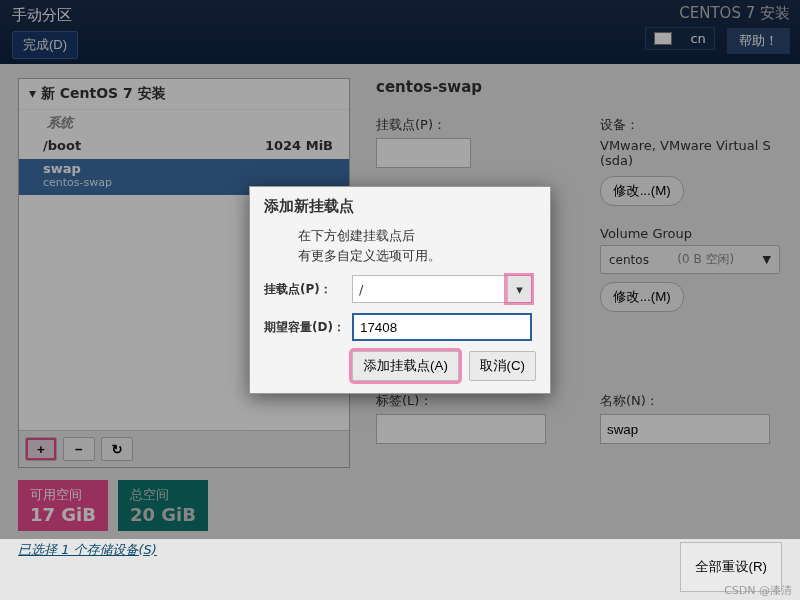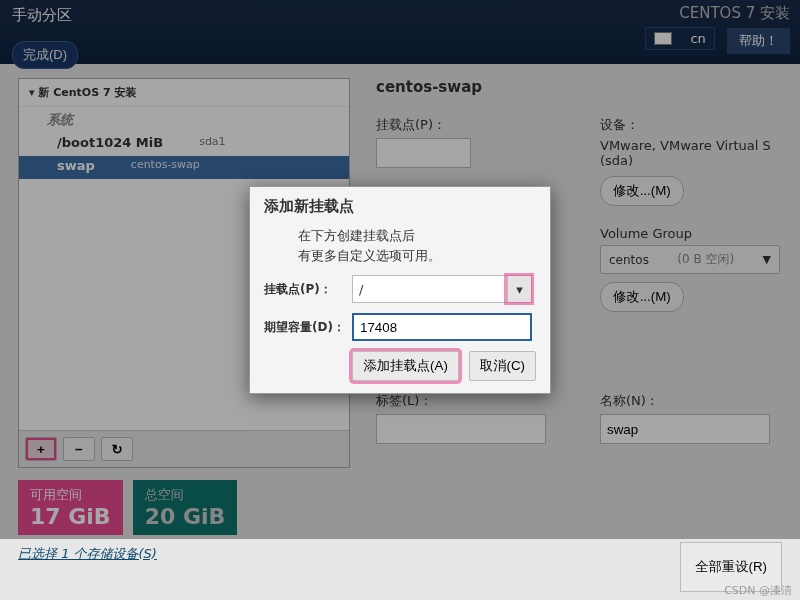--- a/index.html
+++ b/index.html
@@ -16,24 +16,24 @@
   .topbar {
     height: 64px;
     background: linear-gradient(#1a2b4a,#0f2340);
     color: #fff;
     display: flex;
     justify-content: space-between;
   }
   .topbar .left { padding: 6px 12px; }
   .topbar .left .title { font-size: 15px; }
   .done-btn {
-    margin-top: 16px;
+    margin-top: 6px;
     background: #1a3a6a; border: 1px solid #3a5a8a;
     color: #eee; padding: 4px 10px; font-size: 13px;
-    border-radius: 12px;
+    border-radius: 2px;
   }
   .topbar .right { padding: 4px 10px; text-align: right; }
   .right-title { font-size: 15px; color: #bbb; margin-bottom: 4px; }
   .lang {
     display: inline-flex; align-items:center; gap:18px;
     background: #162c4c; border:1px solid #2a466d; padding:3px 8px;
     color:#fff;
   }
   .kbd-icon { display:inline-flex; width:18px; height:13px; background:#fff; border-radius:1px;
     box-shadow: inset 0 0 0 1px #777; }
@@ -43,44 +43,44 @@
     display:flex; height: calc(600px - 64px);
   }
   .left-pane {
     width: 360px; padding: 14px 10px 10px 18px;
     display:flex; flex-direction:column;
   }
   .treebox {
     border:1px solid #aaa; background:#fff; height:390px; position:relative;
   }
   .tree-head {
-    padding:6px 10px; font-weight:bold; font-size:11px; border-bottom:1px solid #eee;
+    padding:6px 10px; font-weight:bold; font-size:14px; border-bottom:1px solid #eee;
   }
   .tree-head::before { content:"▾ "; }
   .cat { padding:4px 8px 4px 28px; font-weight:bold; color:#888;font-style:italic; }
   .part {
-    padding:2px 16px 6px 38px; display:flex; gap:36px;
+    padding:2px 16px 6px 24px; display:flex; flex-direction:column;
   }
   .part .row1 { display:flex; justify-content:space-between; font-weight:bold; }
   .part .sub { color:#777; font-size:11px; }
   .part.selected { background:#3d6ea5; color:#fff; }
   .part.selected .sub { color:#e0eaf5; }
   .tools {
     position:absolute; bottom:0; left:0; right:0;
     display:flex; gap:6px; padding:6px; background:#e9e9e9; border-top:1px solid #ccc;
   }
   .tool {
     width:32px; height:24px; border:1px solid #bbb; background:#f4f4f4;
     display:flex; align-items:center; justify-content:center; font-weight:bold;
     border-radius:2px;
   }
   .hl-pink { background:#e84a8f22 !important; box-shadow: 0 0 0 2px #e84a8f inset; }
   .summary { display:flex; gap:10px; margin-top:12px; }
   .sumbox { padding:6px 12px; color:#ccc; }
-  .sumbox .big { font-size:22px; font-weight:bold; }
+  .sumbox .big { font-size:18px; font-weight:bold; }
   .sumbox.avail { background:#e84a8f; color:#fff; }
   .sumbox.total { background:#0f766e; }
   .storlink { margin-top:10px; color:#0c4a6e; text-decoration:underline; font-size:13px;font-style:italic; }
   
   .right-pane {
     flex:1; padding:14px 20px 10px 16px; position:relative;
   }
   .right-pane h3 { margin:0 0 20px 0; font-size:15px; }
   .rgrid { display:grid; grid-template-columns: 1fr 180px; column-gap:20px; row-gap:20px; }
   .field label { display:block; margin-bottom:4px; }
@@ -146,21 +146,20 @@
 <div class="main">
   <div class="left-pane">
     <div class="treebox">
       <div class="tree-head">新 CentOS 7 安装</div>
       <div class="cat">系统</div>
       <div class="part">
         <div class="row1">
           <span>/boot</span>
           <span>1024 MiB</span>
         </div>
-        <div class="sub">sda1</div>
       </div>
       <div class="part selected">
         <div class="row1">
           <span>swap</span>
           <span></span>
         </div>
         <div class="sub">centos-swap</div>
       </div>
       <div class="tools">
         <button class="tool hl-pink">+</button>

